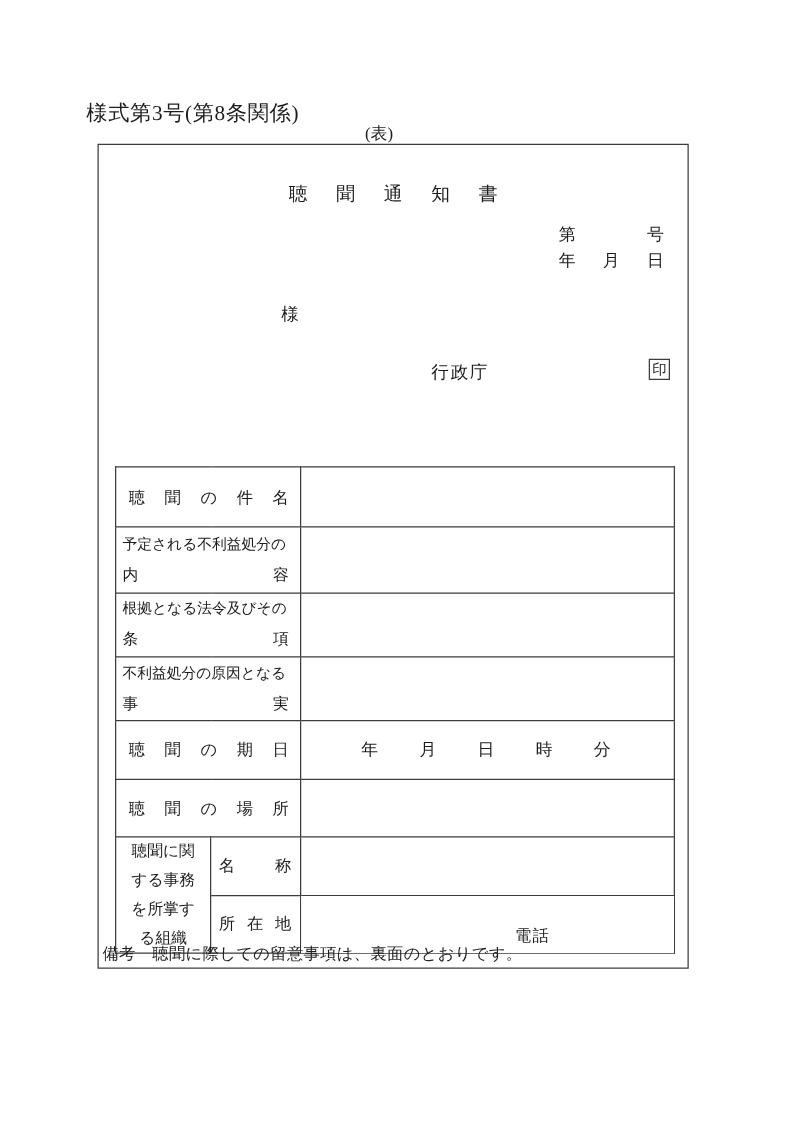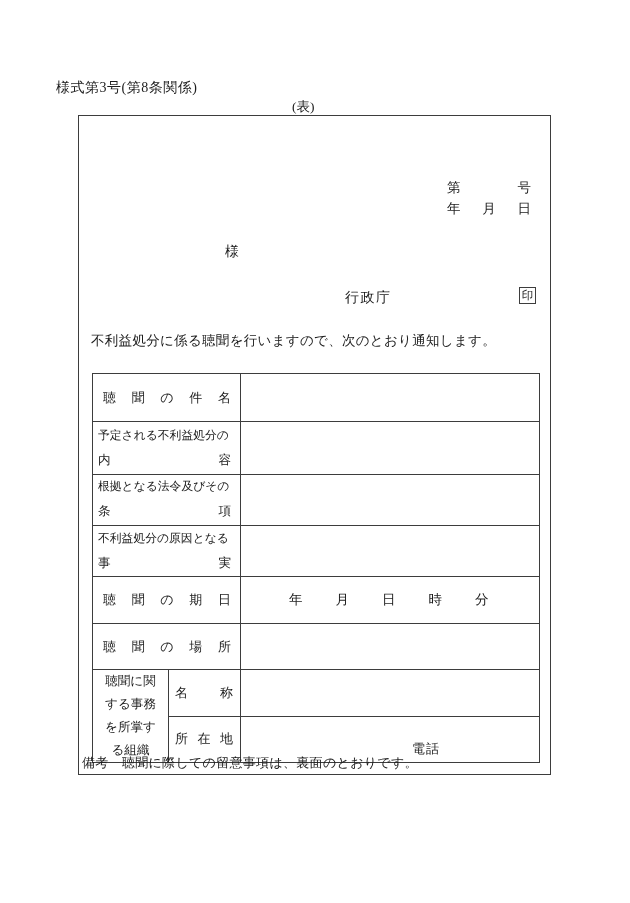--- a/index.html
+++ b/index.html
@@ -7,22 +7,22 @@
   .page {
     position: relative;
     width: 630px;
     height: 903px;
     background: #ffffff;
     color: #1c1c1c;
     font-family: "Liberation Serif", "DejaVu Serif", serif;
     overflow: hidden;
   }
   .form-no {
-    position: absolute; left: 56px; top: 79px;
-    font-size: 14px; letter-spacing: 0.5px;
+    position: absolute; left: 69px; top: 79px;
+    font-size: 17px; letter-spacing: 0.5px;
   }
   .side-label {
     position: absolute; left: 292px; top: 98px;
     font-size: 13.5px;
   }
   .outer-box {
     position: absolute; left: 78px; top: 115px;
     width: 473px; height: 660px;
     border: 1px solid #3d3d3d;
   }
@@ -116,41 +116,41 @@
 <body>
 
 <div class="page">
 
   <div class="form-no">様式第3号(第8条関係)</div>
 
   <div class="side-label">(表)</div>
 
   <div class="outer-box">
 
+    <div class="doc-title">聴聞通知書</div>
 
     <div class="doc-no-row">
       <span>第</span>
       <span>号</span>
     </div>
 
     <div class="date-row">
       <span>年</span>
       <span>月</span>
       <span>日</span>
     </div>
 
     <div class="addressee">様</div>
 
     <div class="agency">行政庁</div>
 
     <div class="seal-box">
       <span>印</span>
     </div>
 
-    <div class="intro">不利益処分に係る聴聞を行いますので、次のとおり通知します。</div>
 
     <table class="form-table">
       <colgroup>
         <col style="width:76px">
         <col style="width:72px">
         <col style="width:299px">
       </colgroup>
       <tbody>
           <tr class="r1">
         <th class="lbl" colspan="2">

